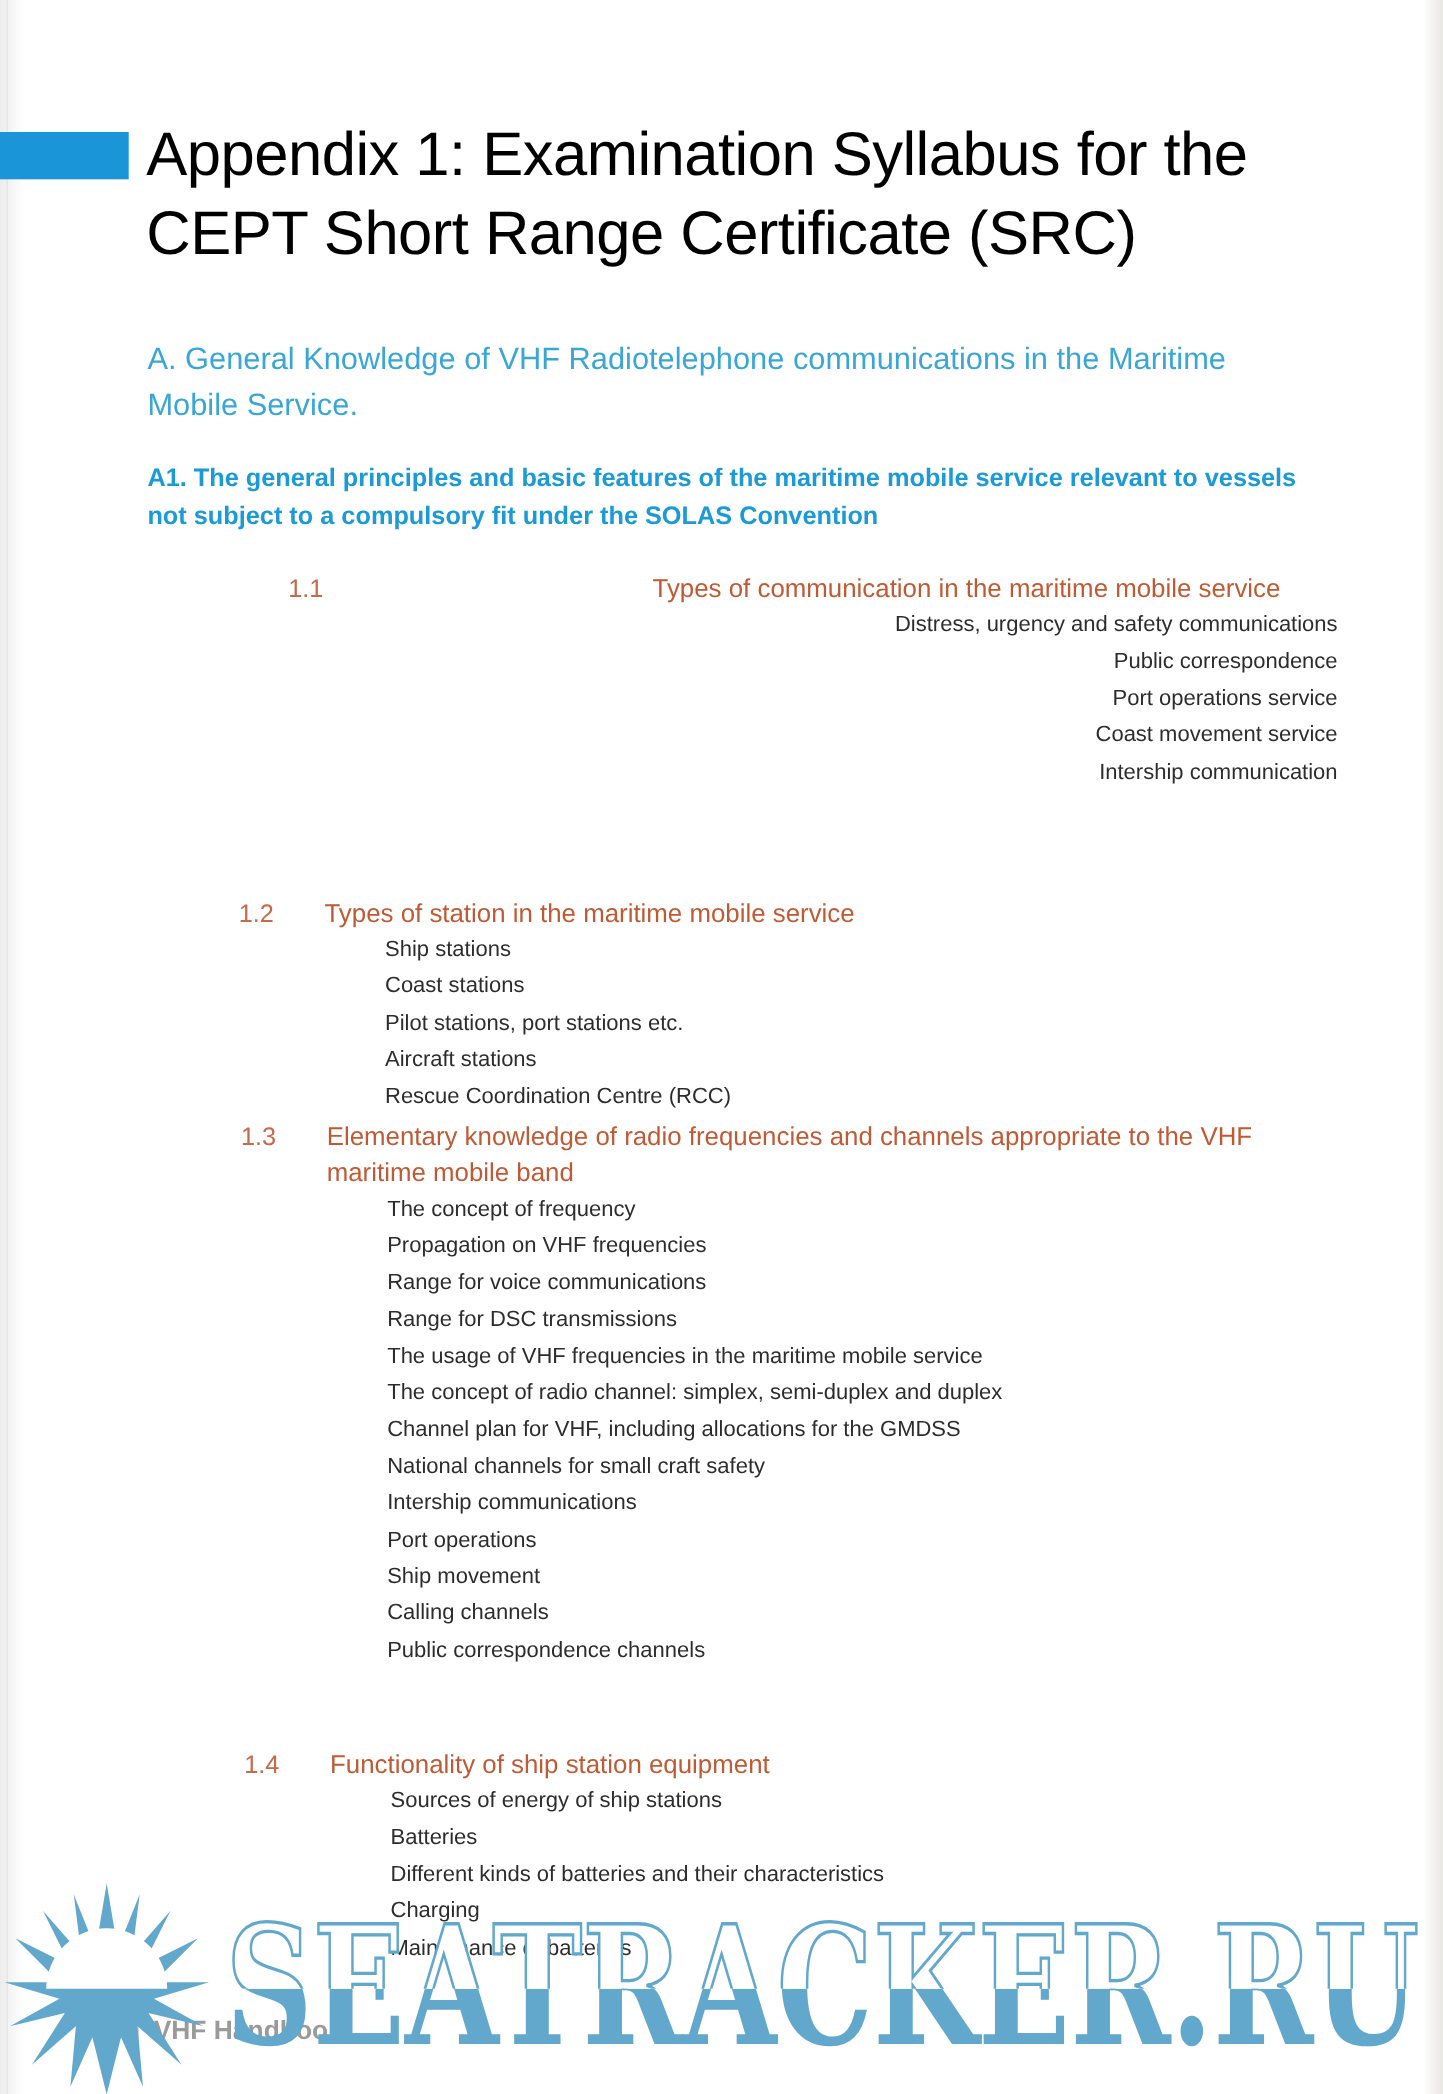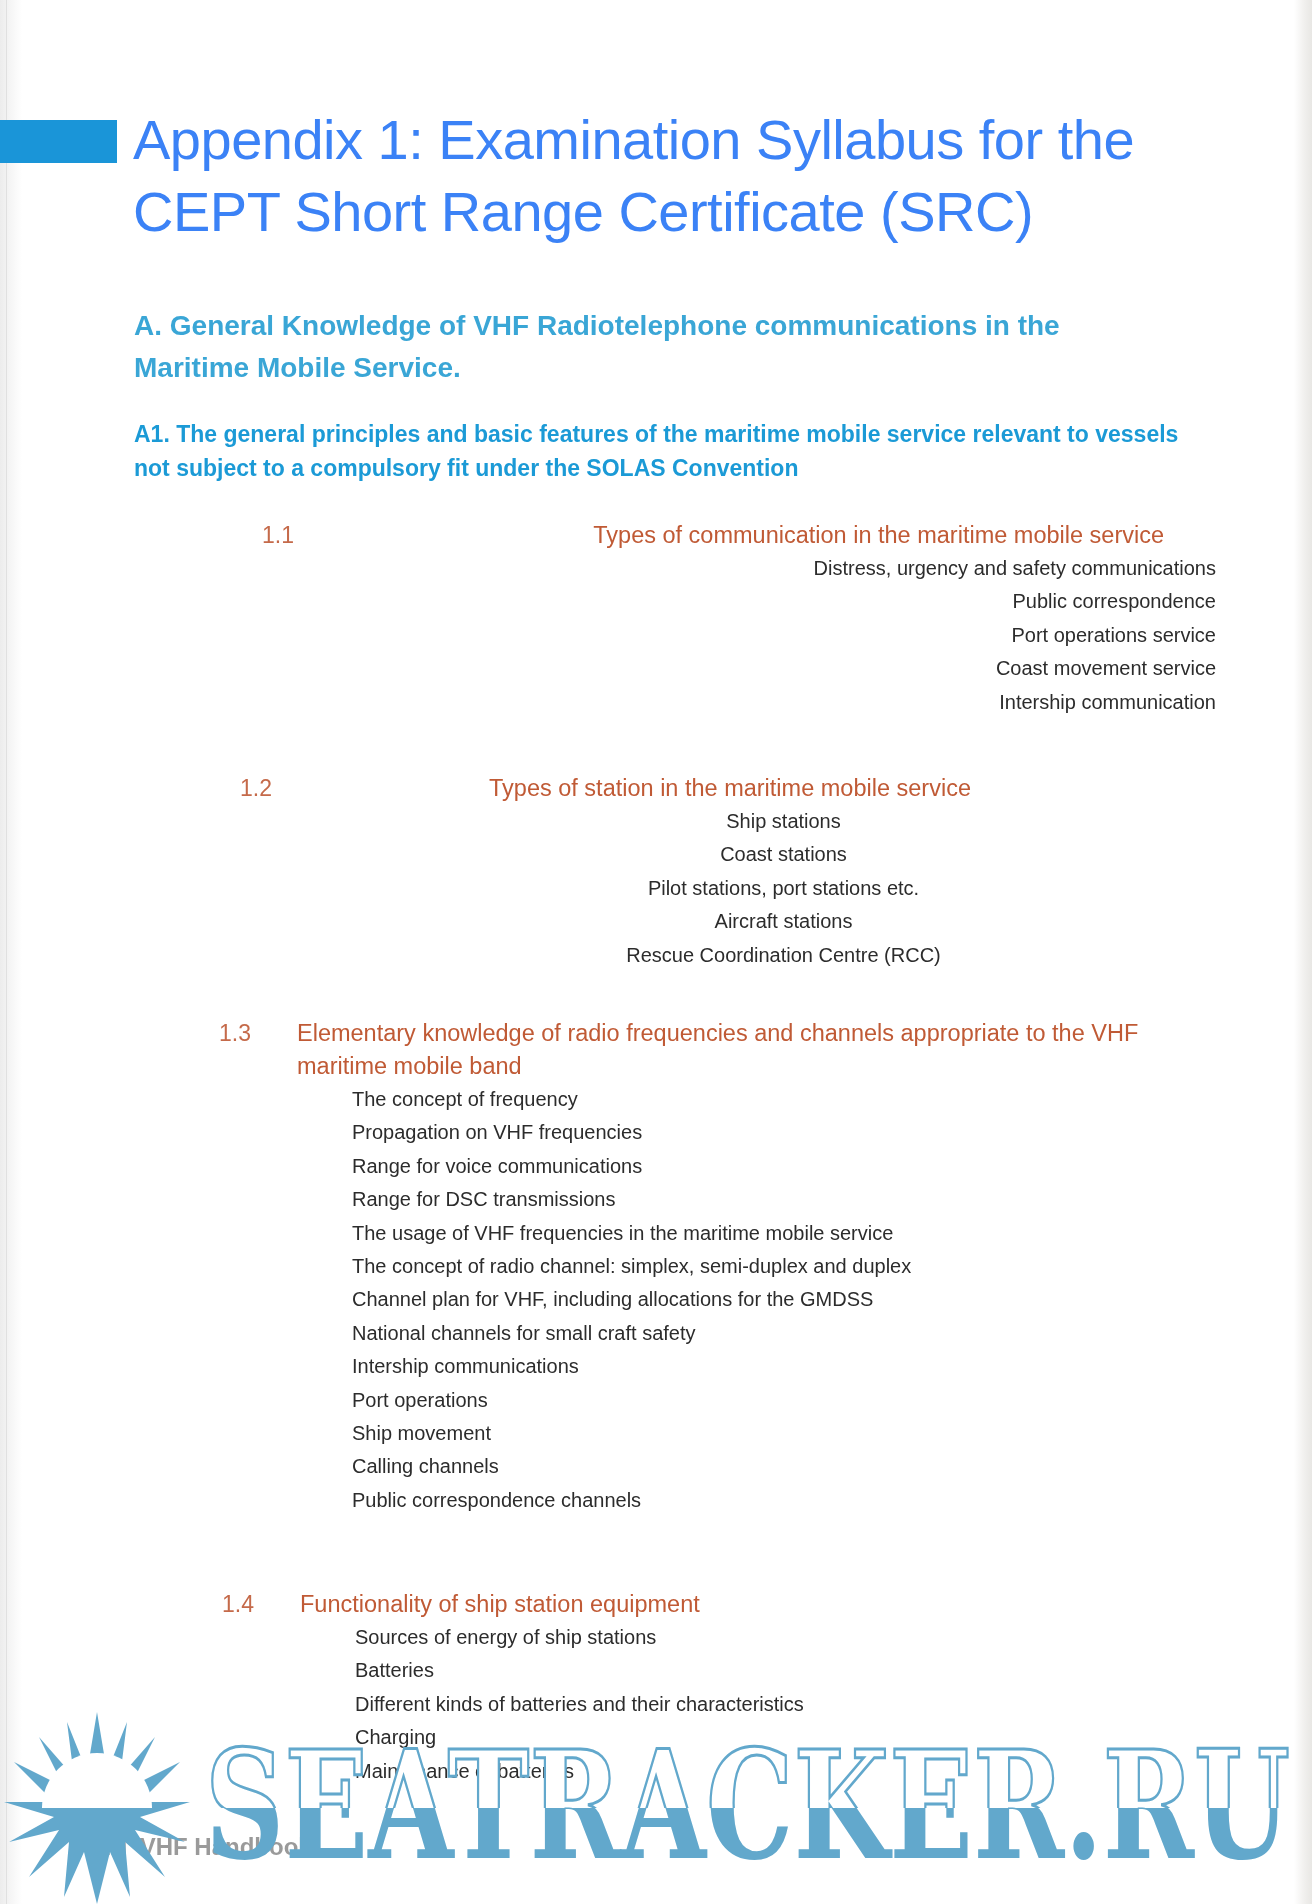--- a/index.html
+++ b/index.html
@@ -16,26 +16,26 @@
   .gutter-right {
     position:absolute; right:0; top:0; width:18px; height:1904px;
     background:linear-gradient(90deg,#ffffff 0%,#f0efed 60%,#e8e7e4 100%);
   }
   .title-bar {
     position:absolute; left:0; top:120px; width:117px; height:43px;
     background:#1a95d8;
   }
   .title {
     position:absolute; left:133px; top:104px; width:1100px;
-    color:#3b82f6; font-size:56px; line-height:72px; font-weight:normal;
+    color:#000000; font-size:56px; line-height:72px; font-weight:normal;
     letter-spacing:-0.5px; margin:0;
   }
   .section-a {
     position:absolute; left:134px; top:305px; width:1000px;
-    color:#3aa6d6; font-size:28px; line-height:42px; margin:0; font-weight:bold;
+    color:#3aa6d6; font-size:28px; line-height:42px; margin:0; font-weight:normal;
   }
   .a1 {
     position:absolute; left:134px; top:417px; width:1050px;
     color:#1b9ad6; font-size:23px; line-height:34px; font-weight:bold; margin:0;
   }
   .topic { position:absolute; width:1000px; }
   .topic-head { display:flex; align-items:flex-start; }
   .topic-num {
     width:78px; color:#c56a4a; font-size:23px; line-height:33px; flex:none;
   }
@@ -75,21 +75,21 @@
   </div>
   <ul class="items">
     <li>Distress, urgency and safety communications</li>
     <li>Public correspondence</li>
     <li>Port operations service</li>
     <li>Coast movement service</li>
     <li>Intership communication</li>
   </ul>
 </div>
 
-<div class="topic" style="left:217px; top:772px;text-align:center;">
+<div class="topic" style="left:217px; top:814px;">
   <div class="topic-head">
     <span class="topic-num">1.2</span>
     <span class="topic-label">Types of station in the maritime mobile service</span>
   </div>
   <ul class="items">
     <li>Ship stations</li>
     <li>Coast stations</li>
     <li>Pilot stations, port stations etc.</li>
     <li>Aircraft stations</li>
     <li>Rescue Coordination Centre (RCC)</li>

